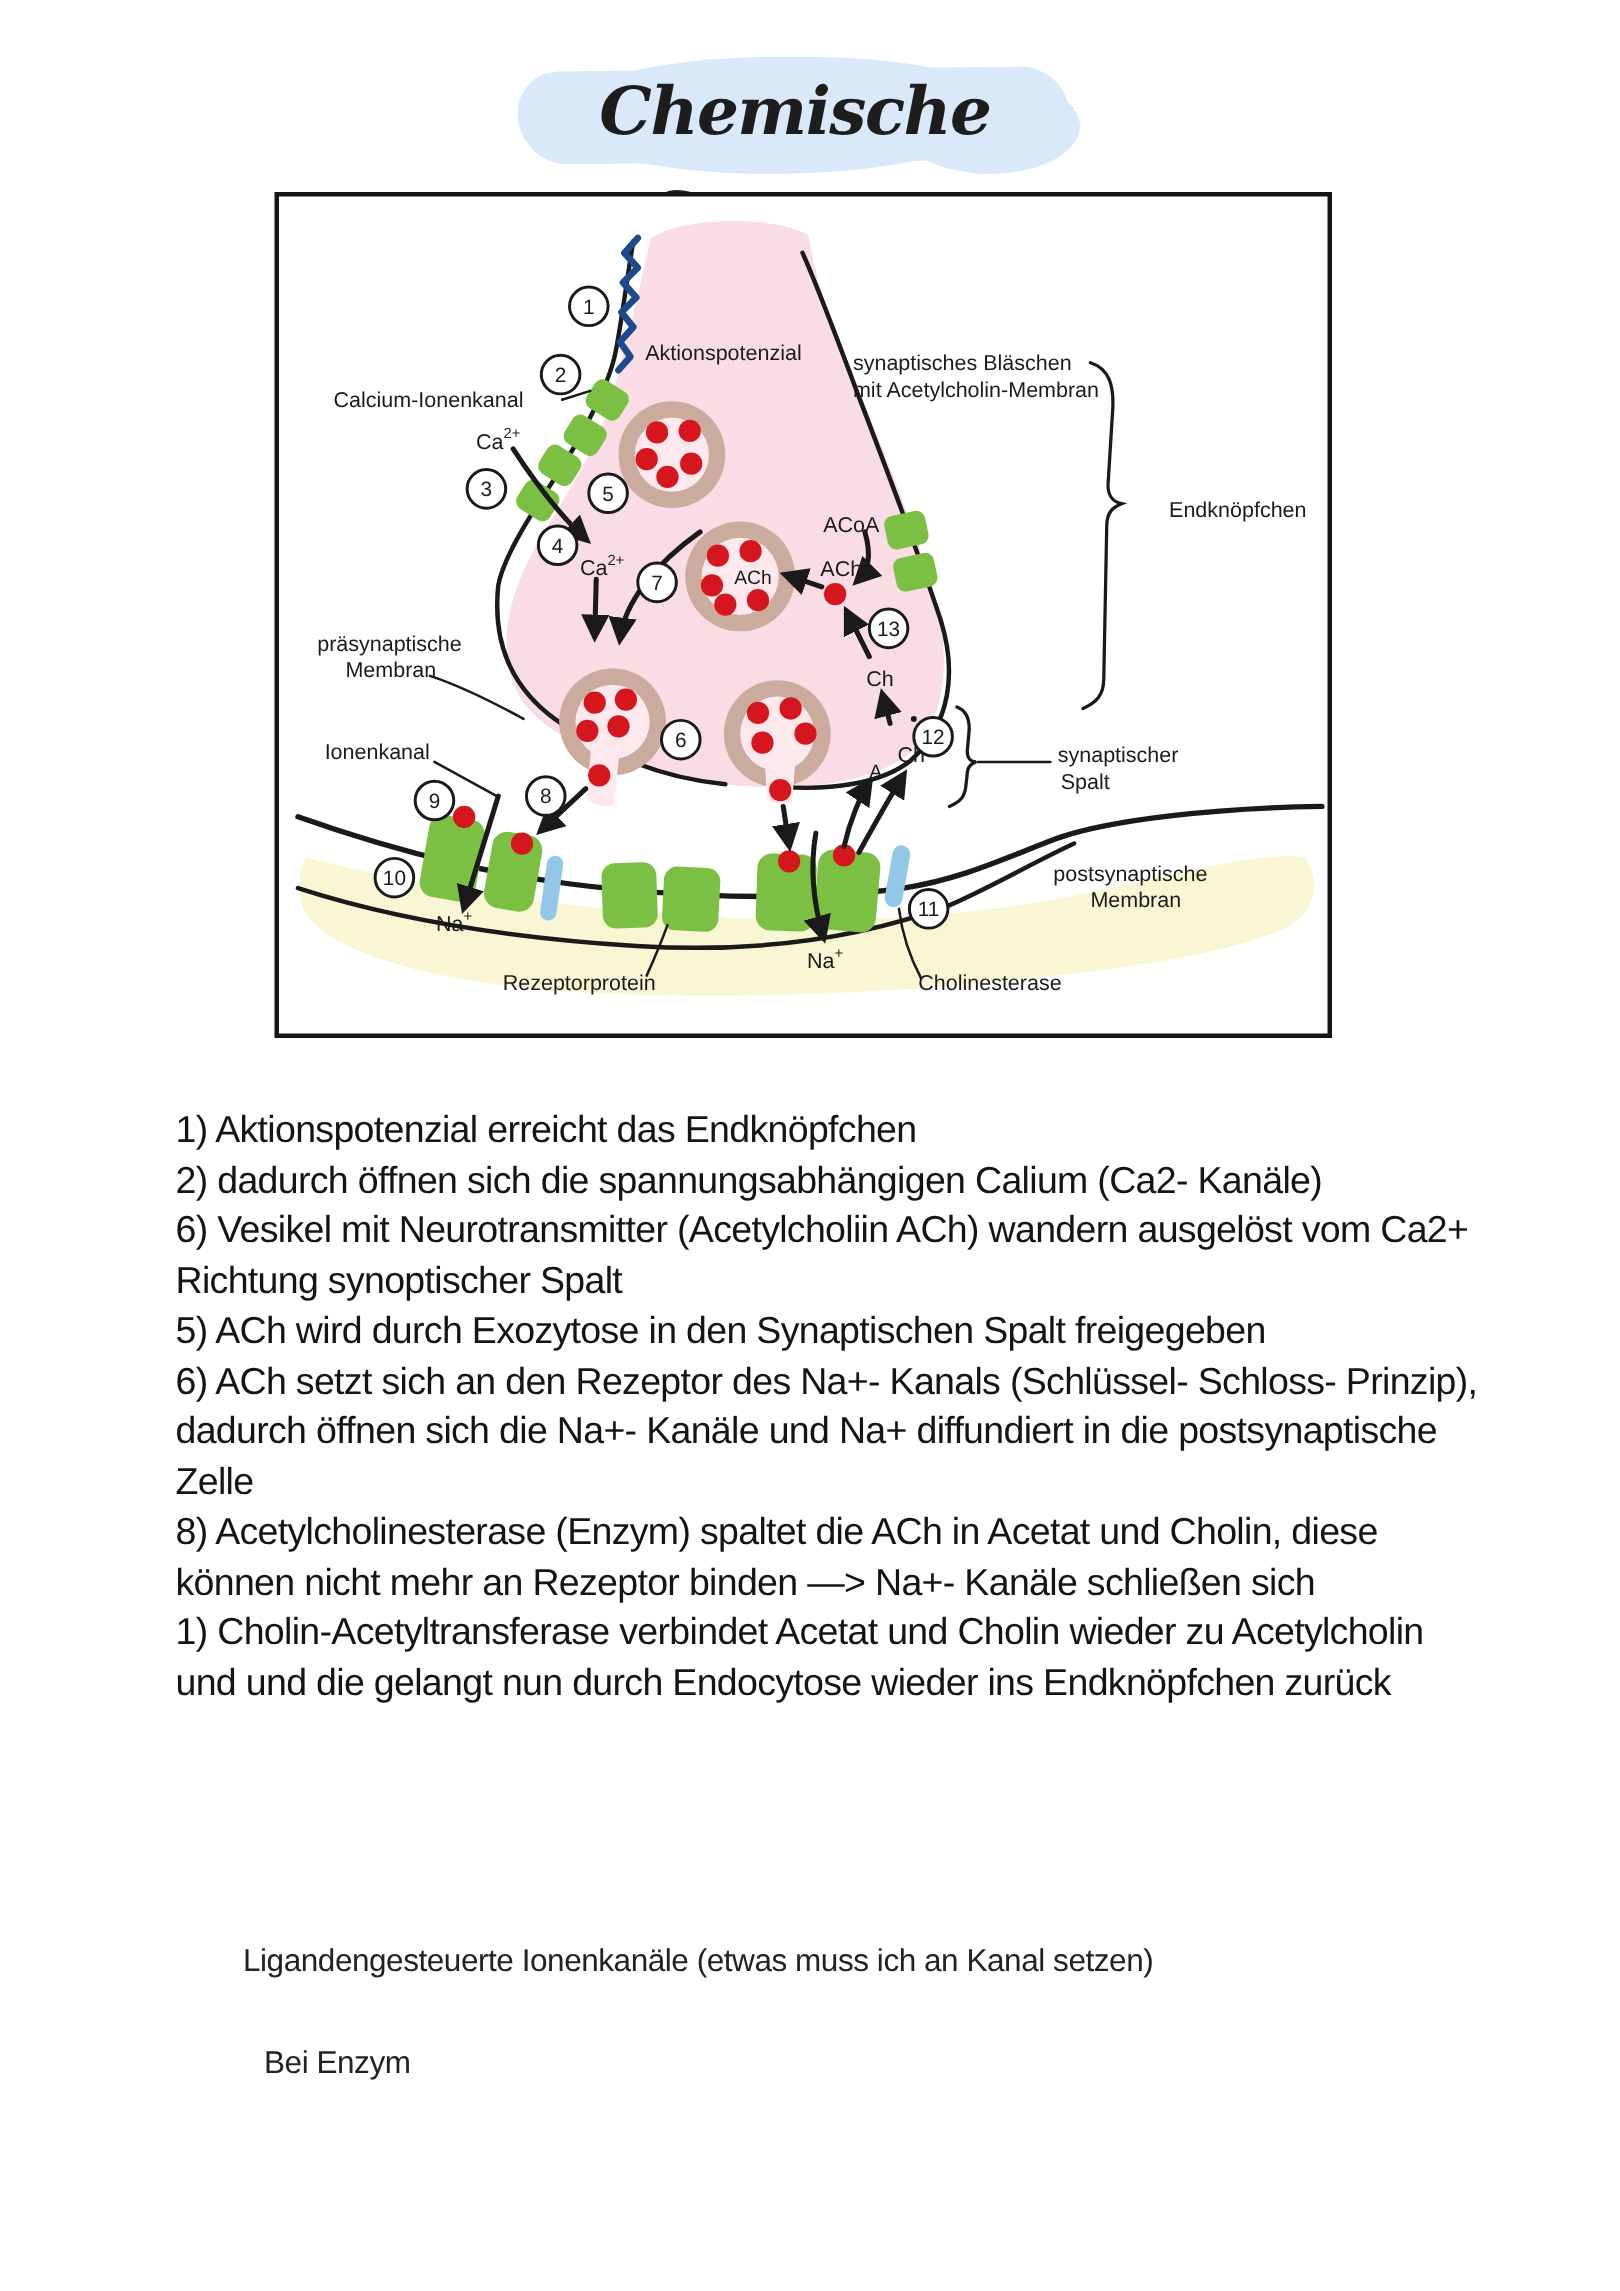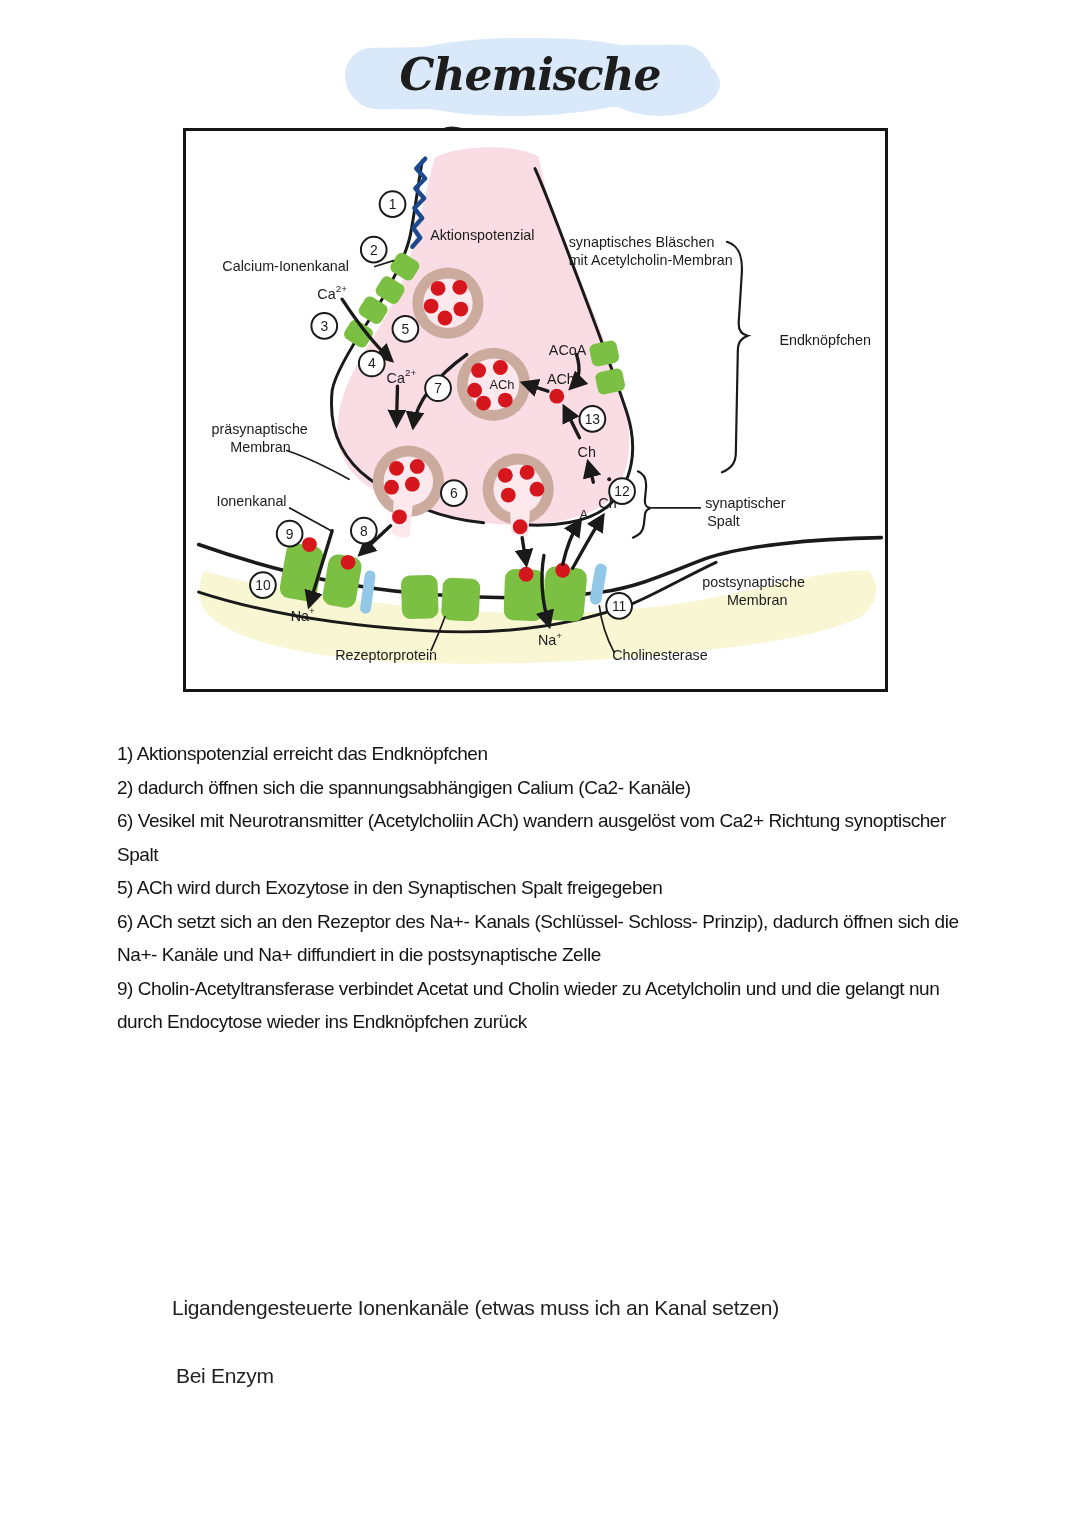--- a/index.html
+++ b/index.html
@@ -16,24 +16,24 @@
   .page-title{position:absolute;left:330px;top:40px;width:400px;height:70px;
       text-align:center;line-height:70px;font-family:"DejaVu Serif",serif;
       font-style:italic;font-weight:700;font-size:44px;letter-spacing:-1px;color:#1d1d1d;}
 
   
   .diagram-frame{position:absolute;left:183px;top:128px;width:699px;height:558px;
       border:3px solid #151515;background:#ffffff;}
 
   
   .steps{position:absolute;left:117px;top:737px;width:872px;
-      font-size:19px;line-height:33.5px;letter-spacing:-0.45px;color:#141414;}
+      font-size:25px;line-height:33.5px;letter-spacing:-0.45px;color:#141414;}
   .step{margin:0;}
 
-  .note-ligand{position:absolute;left:172px;top:1296px;font-size:21px;letter-spacing:-0.3px;color:#222;}
+  .note-ligand{position:absolute;left:162px;top:1296px;font-size:21px;letter-spacing:-0.3px;color:#222;}
   .note-gift{position:absolute;left:176px;top:1364px;font-size:21px;letter-spacing:-0.3px;color:#222;}
 
   
   svg text{font-family:"Liberation Sans",sans-serif;fill:#1b1b1b;}
   .hand{stroke:#1a1a1a;stroke-width:3;fill:none;stroke-linecap:round;}
   .thin{stroke:#1a1a1a;stroke-width:1.7;fill:none;stroke-linecap:round;}
   .brace{stroke:#1a1a1a;stroke-width:2.2;fill:none;stroke-linecap:round;}
   .arrow{stroke:#1a1a1a;stroke-width:3.4;fill:none;stroke-linecap:round;}
   .badge circle{fill:#ffffff;stroke:#1a1a1a;stroke-width:2;}
   .badge text{font-size:14px;text-anchor:middle;}
@@ -270,19 +270,20 @@
       <text class="lbl" x="355" y="520"><tspan>Na</tspan><tspan dy="-7" font-size="10">+</tspan></text>
     </svg>
   </div>
 
   <div class="steps">
     <div class="step">1) Aktionspotenzial erreicht das Endknöpfchen</div>
     <div class="step">2) dadurch öffnen sich die spannungsabhängigen Calium (Ca2- Kanäle)</div>
     <div class="step">6) Vesikel mit Neurotransmitter (Acetylcholiin ACh) wandern ausgelöst vom Ca2+ Richtung synoptischer Spalt</div>
     <div class="step">5) ACh wird durch Exozytose in den Synaptischen Spalt freigegeben</div>
     <div class="step">6) ACh setzt sich an den Rezeptor des Na+- Kanals (Schlüssel- Schloss- Prinzip), dadurch öffnen sich die Na+- Kanäle und Na+ diffundiert in die postsynaptische Zelle</div>
-    <div class="step">9) Cholin-Acetyltransferase verbindet Acetat und Cholin wieder zu Acetylcholin und und die gelangt nun durch Endocytose wieder ins Endknöpfchen zurück</div>
+    <div class="step">8) Acetylcholinesterase (Enzym) spaltet die ACh in Acetat und Cholin, diese können nicht mehr an Rezeptor binden —&gt; Na+- Kanäle schließen sich</div>
+    <div class="step">1) Cholin-Acetyltransferase verbindet Acetat und Cholin wieder zu Acetylcholin und und die gelangt nun durch Endocytose wieder ins Endknöpfchen zurück</div>
   </div>
 
   <div class="note-ligand">Ligandengesteuerte Ionenkanäle (etwas muss ich an Kanal setzen)</div>
   <div class="note-gift">Bei Enzym</div>
 
 </div>
 
 </body></html>

